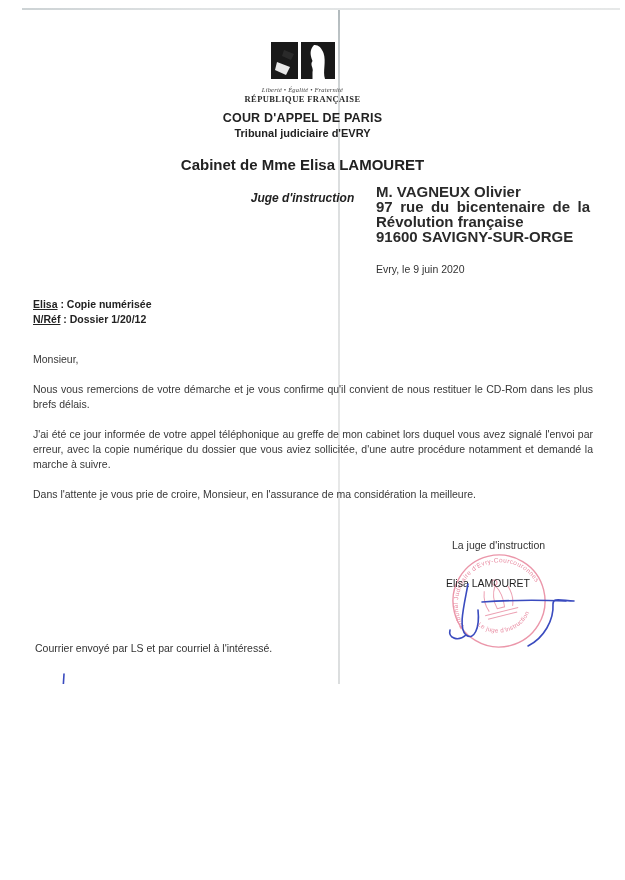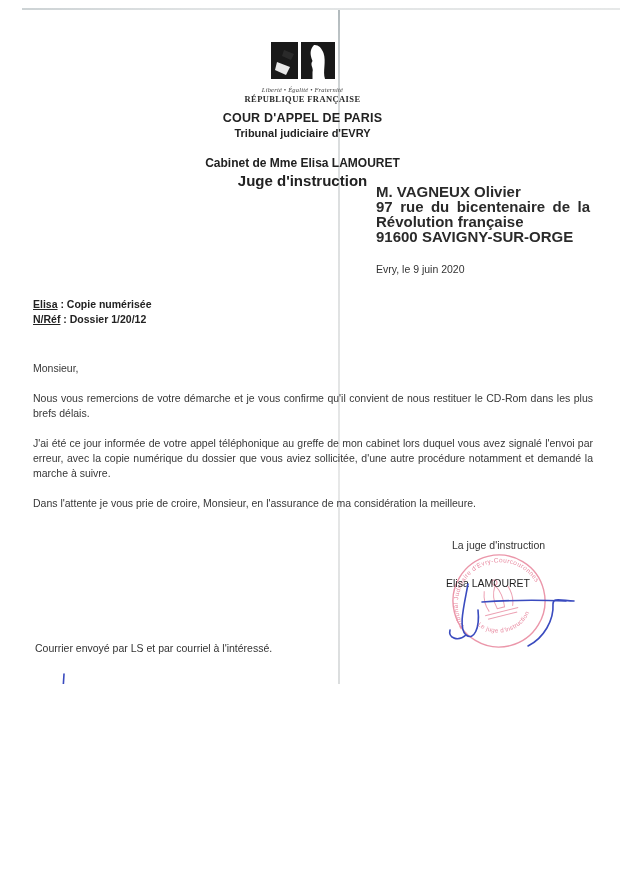--- a/index.html
+++ b/index.html
@@ -21,33 +21,33 @@
   .scan-br-shadow{position:absolute;left:425px;top:860px;width:200px;height:20px;}
   
   .header{position:absolute;left:180px;top:42px;width:245px;text-align:center;}
   .logo{display:inline-block;}
   .motto{font-family:"Liberation Serif",serif;font-style:italic;font-size:6.5px;
     color:#3c3c3c;margin-top:2px;letter-spacing:.2px;}
   .republique{font-family:"Liberation Serif",serif;font-size:8.5px;font-weight:bold;
     color:#2a2a2a;letter-spacing:.4px;margin-top:1px;}
   .court1{font-size:12.5px;font-weight:bold;color:#222;margin-top:7px;letter-spacing:.2px;}
   .court2{font-size:11px;font-weight:bold;color:#222;margin-top:2px;}
-  .cabinet1{font-size:12px;font-weight:bold;color:#222;margin-top:17px;}
-  .cabinet2{font-size:15px;font-weight:bold;color:#222;margin-top:2px;}
+  .cabinet1{font-size:15px;font-weight:bold;color:#222;margin-top:17px;}
+  .cabinet2{font-size:12px;font-weight:bold;color:#222;margin-top:18px;font-style:italic;}
   
   .recipient{position:absolute;left:376px;top:184px;width:214px;
     font-size:15px;font-weight:bold;color:#2a2a2a;line-height:15px;text-align:justify;}
   .dateline{position:absolute;left:376px;top:263px;font-size:10.5px;color:#333;}
   
   .refblock{position:absolute;left:33px;top:297px;font-size:10.5px;font-weight:bold;
     color:#222;line-height:15px;}
   .refblock .u{text-decoration:underline;}
   
   .body-text{position:absolute;left:33px;top:352px;width:560px;font-size:10.5px;
-    color:#373737;line-height:15px;text-align:justify;margin-top:9px;}
+    color:#373737;line-height:15px;text-align:justify;}
   .salutation{margin:0 0 10px 36px;}
   .body-text p{margin:0 0 15px 0;}
   
   .sig-title{position:absolute;left:452px;top:539px;font-size:10.5px;color:#333;}
   .stamp{position:absolute;left:446px;top:548px;width:106px;height:106px;opacity:.85;}
   .sig-name{position:absolute;left:446px;top:577px;font-size:10.5px;color:#1f1f1f;}
   .signature-svg{position:absolute;left:440px;top:578px;width:150px;height:75px;}
   
   .footer-note{position:absolute;left:35px;top:642px;font-size:10.5px;color:#333;}
   .paraph-svg{position:absolute;left:14px;top:666px;width:112px;height:60px;}

